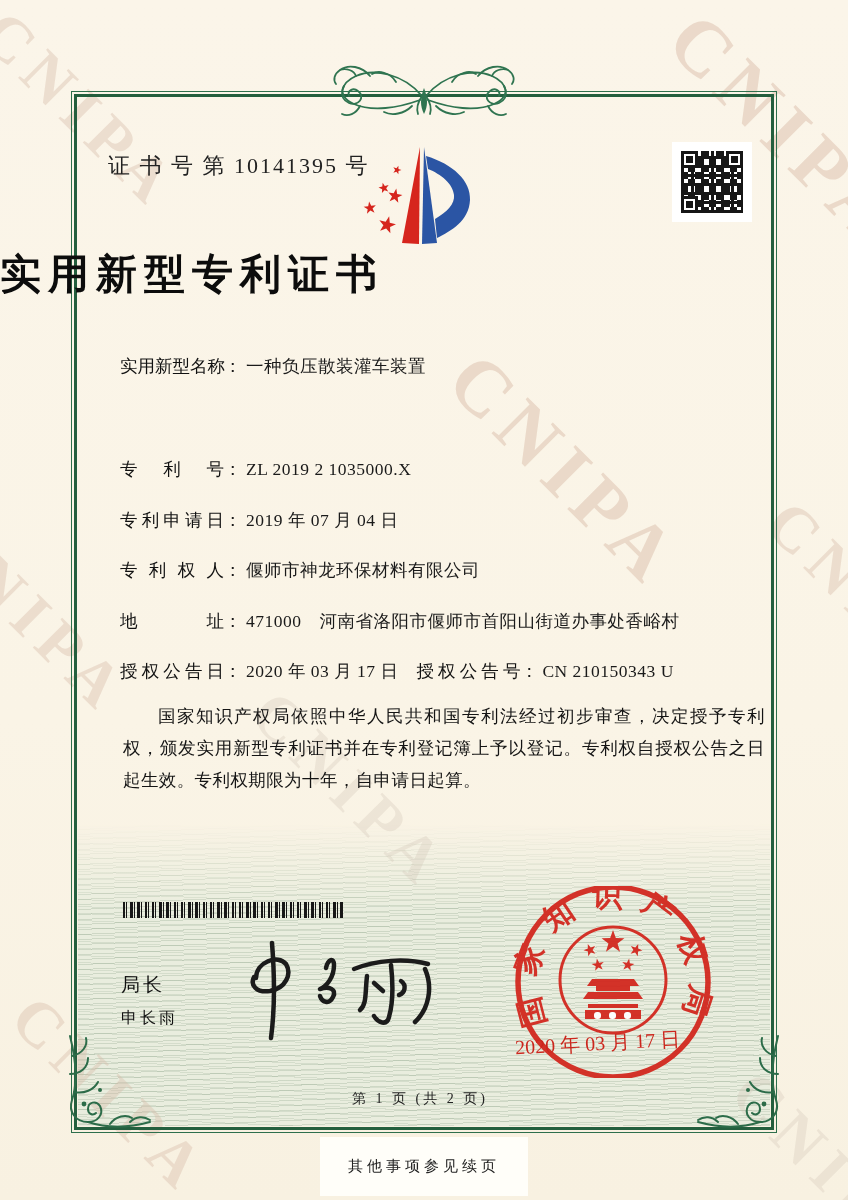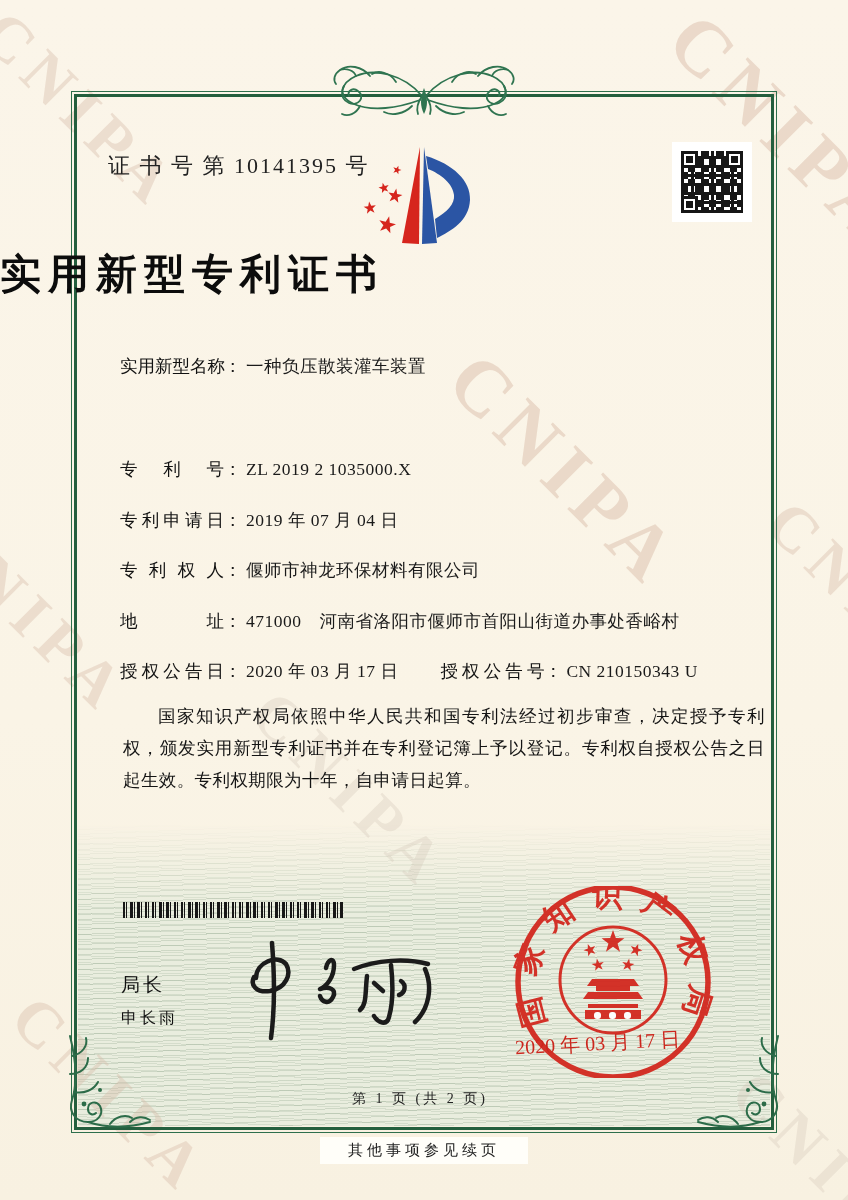--- a/index.html
+++ b/index.html
@@ -59,21 +59,21 @@
 
   .title{
     position:absolute;z-index:3;left:0;right:0;top:247px;
     font-size:41px;font-weight:bold;letter-spacing:7px;color:#0c0c0c;
   }
 
   .row{position:absolute;z-index:3;left:120px;font-size:17.5px;color:#1a1a1a;white-space:nowrap}
   .lbl{display:inline-block;width:104px;text-align:justify;text-align-last:justify;color:#111}
   .colon{display:inline-block;width:22px}
   .val{letter-spacing:.5px}
-  .g2{margin-left:42px}
+  .g2{margin-left:18px}
 
   .paras{
     position:absolute;z-index:3;left:119px;width:650px;top:696px;
     font-size:17.5px;line-height:32px;text-align:justify;color:#141414;letter-spacing:.4px;
   }
   .paras p{margin:4px;text-indent:2em}
 
   .barcode{
     position:absolute;z-index:3;left:123px;top:902px;width:221px;height:16px;
     background:repeating-linear-gradient(90deg,
@@ -90,21 +90,21 @@
   .sig-title{position:absolute;z-index:4;left:121px;top:972px;font-size:19px;letter-spacing:3px;color:#111}
   .sig-name{position:absolute;z-index:4;left:121px;top:1008px;font-size:16px;letter-spacing:3px;color:#111}
   .signature{position:absolute;z-index:4;left:228px;top:938px;width:214px;height:104px}
 
   .seal{position:absolute;z-index:5;left:504px;top:886px;width:224px;height:192px;opacity:.95}
   .seal text{font-family:"Liberation Serif","DejaVu Serif",serif}
 
   .pageno{position:absolute;z-index:3;left:0;right:8px;top:1090px;text-align:center;font-size:14px;letter-spacing:3px;color:#222}
   .contbox{
     position:absolute;z-index:3;left:50%;top:1137px;transform:translateX(-50%);
-    background:#fffef9;padding:4px 28px;font-size:15px;letter-spacing:4px;color:#222;white-space:nowrap;
+    background:#fffef9;padding:20px 28px;font-size:15px;letter-spacing:4px;color:#222;white-space:nowrap;
   }
 </style>
 </head>
 <body>
 
 <div class="paper">
 
   <div class="wave"></div>
 
   <span class="wm" style="left:80px;top:110px">CNIPA</span>

